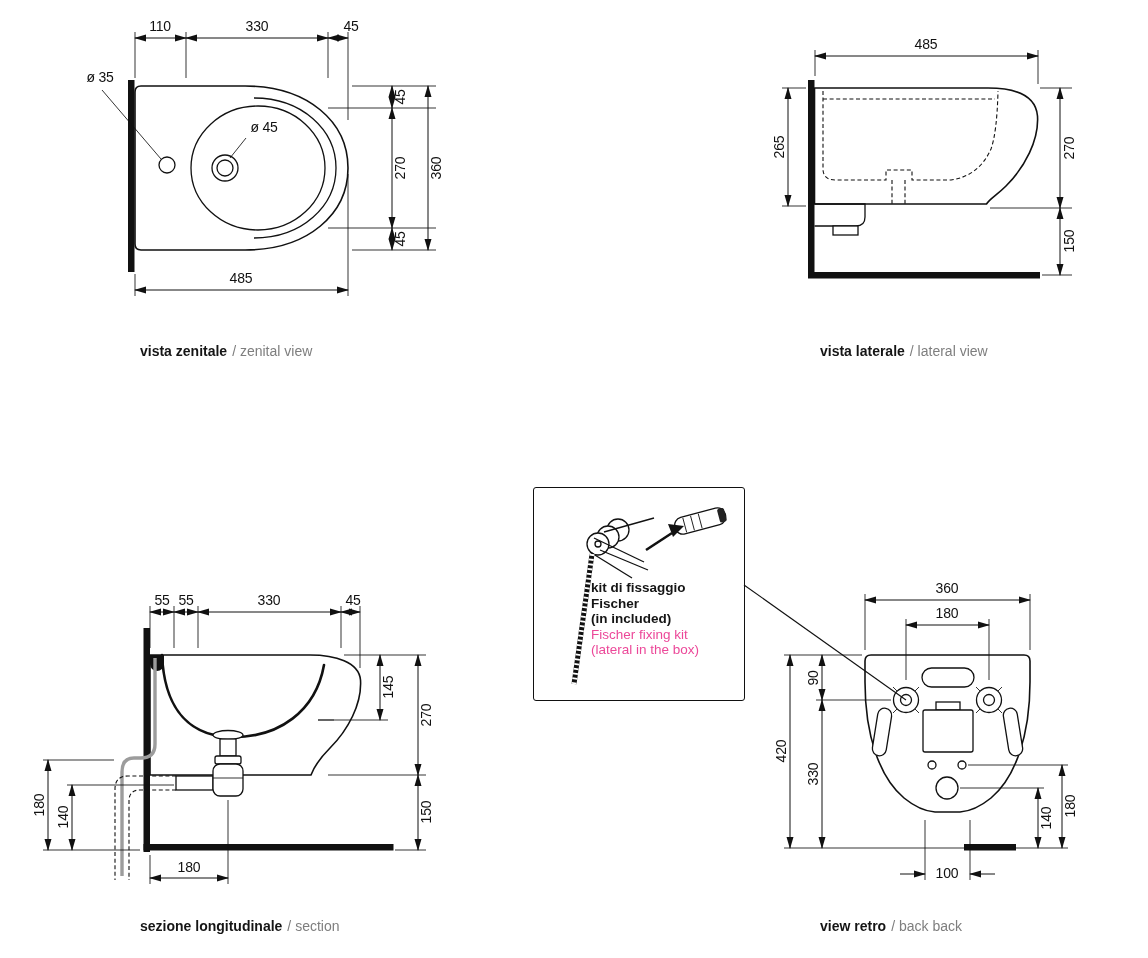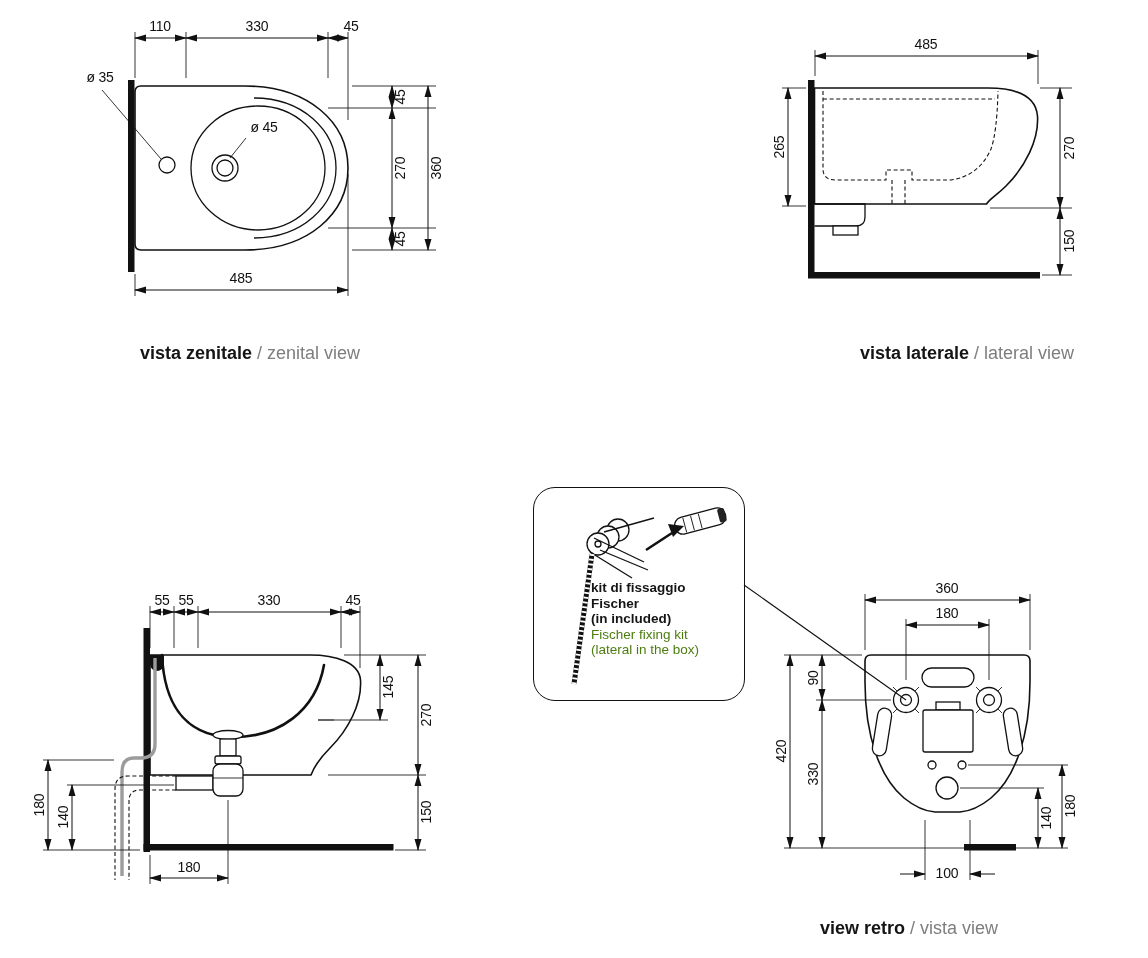--- a/index.html
+++ b/index.html
@@ -11,27 +11,27 @@
   .lnw{fill:#fff;stroke:#111;stroke-width:1.3}
   .lnn{fill:none;stroke:#111;stroke-width:1.3}
   .bowl{fill:none;stroke:#111;stroke-width:2.6;stroke-linecap:round}
   .dash{fill:none;stroke:#111;stroke-width:1.1;stroke-dasharray:4 2.6}
   .gray{fill:none;stroke:#9c9c9c;stroke-width:3.4}
   .blk{fill:#111;stroke:none}
   .dim{stroke:#111;stroke-width:1;fill:none;marker-start:url(#arr);marker-end:url(#arr)}
   .dime{stroke:#111;stroke-width:1;fill:none;marker-end:url(#arr)}
   .ext{stroke:#111;stroke-width:.85;fill:none}
   text.dimtxt{font-family:"Liberation Sans",sans-serif;font-size:14px;fill:#111;letter-spacing:-.2px}
-  .caption{position:absolute;font-size:18px;white-space:nowrap}
+  .caption{position:absolute;font-size:14px;white-space:nowrap}
   .caption b{color:#151515;font-weight:bold}
   .caption span{color:#7e7e7e;margin-left:5px}
-  .kitbox{position:absolute;left:533px;top:487px;width:212px;height:214px;border:1.6px solid #111;border-radius:22px}
+  .kitbox{position:absolute;left:533px;top:487px;width:212px;height:214px;border:1.6px solid #111;border-radius:3px}
   .kittext{position:absolute;left:57px;top:92px;width:150px;font-size:13.5px;line-height:15.5px;color:#151515}
   .kittext .b{font-weight:bold}
-  .kittext .l{color:#4d7c0f}
+  .kittext .l{color:#ec4899}
 </style>
 </head>
 <body>
 
 <div id="canvas">
 
   <svg width="0" height="0" style="position:absolute">
     <defs>
       <marker id="arr" viewBox="0 0 12 8" refX="11" refY="4" markerWidth="12" markerHeight="8" markerUnits="userSpaceOnUse" orient="auto-start-reverse">
         <path d="M12,4 L0,0.5 L0,7.5 Z" fill="#111"></path>
@@ -288,20 +288,23 @@
     </g>
   </svg>
 
   <svg class="view" style="left:733px;top:575px;pointer-events:none" width="185" height="135">
     <line class="ext" x1="11" y1="10" x2="173" y2="125" style="stroke-width:1.1"></line>
   </svg>
 
   <div class="caption" style="left:140px;top:343px">
     <b>vista zenitale</b><span>/ zenital view</span>
   </div>
-  <div class="caption" style="left:860px;top:343px">
+  <div class="caption" style="left:820px;top:343px">
     <b>vista laterale</b><span>/ lateral view</span>
   </div>
+  <div class="caption" style="left:140px;top:918px">
+    <b>sezione longitudinale</b><span>/ section</span>
+  </div>
   <div class="caption" style="left:820px;top:918px">
-    <b>view retro</b><span>/ vista view</span>
+    <b>view retro</b><span>/ back back</span>
   </div>
 
 </div>
 
 </body></html>

